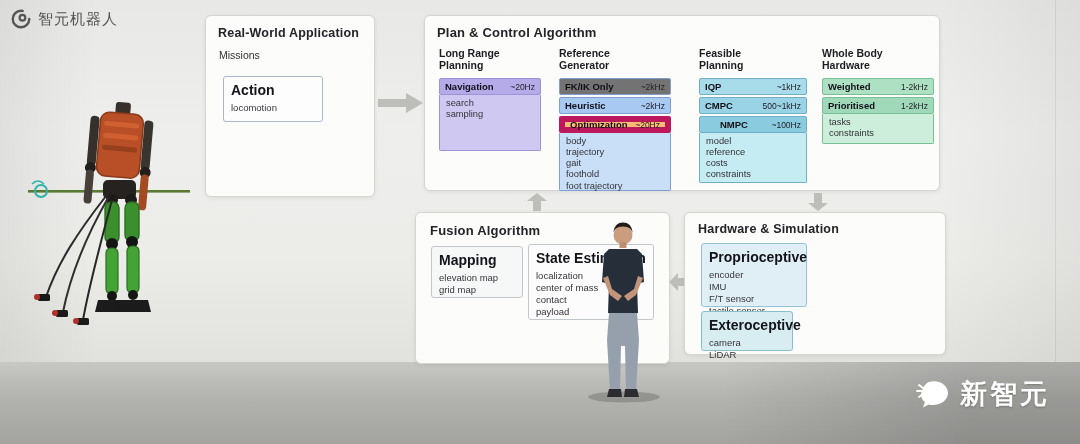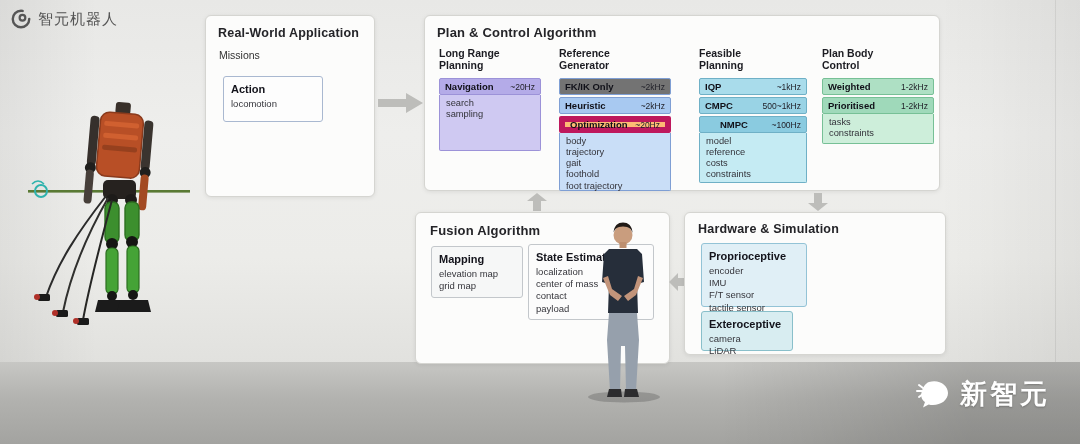--- a/index.html
+++ b/index.html
@@ -44,21 +44,21 @@
   .c2body { background:#c9def7; border:1px solid #7f9fd4; border-top:none; }
   .c3a { background:#a9dceb; border:1px solid #6fb0c6; }
   .c3b { background:#99d3e5; border:1px solid #6fb0c6; }
   .c3h { background:#8acbe0; border:1px solid #6fb0c6;padding-left:20px; }
   .c3body { background:#c5ebf3; border:1px solid #6fb0c6; border-top:none; }
   .c4a { background:#aee0c4; border:1px solid #77c096; }
   .c4h { background:#9fd9ba; border:1px solid #77c096; }
   .c4body { background:#cdeeda; border:1px solid #77c096; border-top:none; }
 
   .subbox { position:absolute; border-radius:3px; padding:5px 7px; font-size:9.5px; line-height:1.28; color:#36363c; }
-  .subbox .nm { font-weight:bold; font-size:11px; color:#13131b; margin-bottom:2px; white-space:nowrap; }
+  .subbox .nm { font-weight:bold; font-size:14px; color:#13131b; margin-bottom:2px; white-space:nowrap; }
   .subbox div { white-space:nowrap; }
 
   .arrow { position:absolute; }
   svg { display:block; }
 </style>
 </head>
 <body>
 
 <div id="stage">
   <div id="wall-shade"></div>
@@ -127,21 +127,21 @@
   <svg class="arrow" style="left:378px;top:92px" width="46" height="22" viewBox="0 0 46 22">
     <polygon points="0,7 28,7 28,1 45,11 28,21 28,15 0,15" fill="#bdbdba"></polygon>
   </svg>
 
   <div class="box" style="left:424px;top:15px;width:516px;height:176px">
     <div class="btitle" style="left:12px;top:9px;font-size:13px">Plan &amp; Control Algorithm</div>
 
     <div class="col-heading" style="left:14px;top:31px;width:84px">Long Range Planning</div>
     <div class="col-heading" style="left:134px;top:31px;width:80px">Reference Generator</div>
     <div class="col-heading" style="left:274px;top:31px;width:70px">Feasible Planning</div>
-    <div class="col-heading" style="left:397px;top:31px;width:84px">Plan Body Control</div>
+    <div class="col-heading" style="left:397px;top:31px;width:84px">Whole Body Hardware</div>
 
     <div class="strip c1h" style="left:14px;top:62px;width:102px">
       <span class="nm">Navigation</span>
       <span class="rt">~20Hz</span>
     </div>
     <div class="bbody c1b" style="left:14px;top:79px;width:102px;height:56px">
       <div>search</div>
       <div>sampling</div>
     </div>
 

